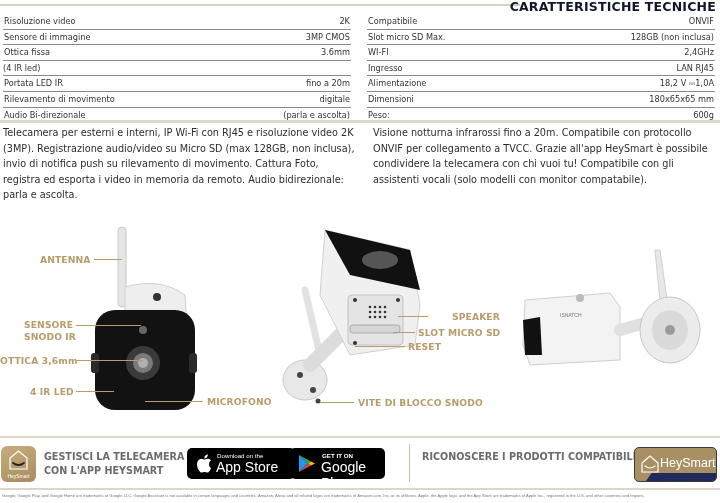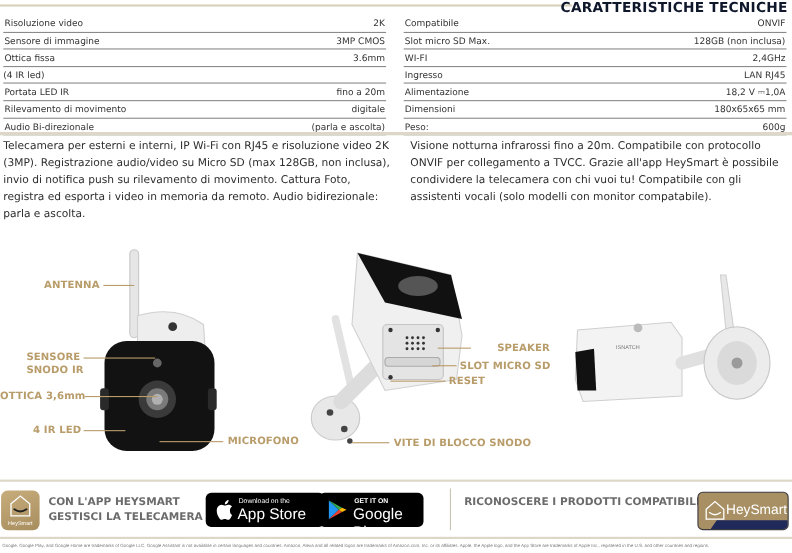--- a/index.html
+++ b/index.html
@@ -209,22 +209,22 @@
 
 <div class="hs-icon">
   <svg width="35" height="28" viewBox="0 0 35 28">
     <path d="M9 12 L17.5 5 L26 12 L26 23 L9 23 Z" fill="none" stroke="#fff" stroke-width="1.2"></path>
     <path d="M12 17 Q17.5 21 23 17" fill="none" stroke="#222" stroke-width="1.8" stroke-linecap="round"></path>
   </svg>
   <div class="lbl">HeySmart</div>
 </div>
 
 <div class="manage-text">
+  <div>GESTISCI LA TELECAMERA</div>
   <div>CON L'APP HEYSMART</div>
-  <div>GESTISCI LA TELECAMERA</div>
 </div>
 
 <div class="store-btn apple">
   <svg style="position:absolute; left:9px; top:6px;" width="16" height="19" viewBox="0 0 16 19">
     <path d="M13 10 C13 7.5 15 6.5 15 6.5 C14 5 12.3 4.8 11.8 4.8 C10.4 4.7 9.2 5.6 8.5 5.6 C7.8 5.6 6.8 4.8 5.6 4.8 C4 4.9 2.6 5.8 1.8 7.2 C0.2 10 1.4 14.2 3 16.4 C3.7 17.5 4.6 18.6 5.7 18.6 C6.8 18.5 7.2 17.9 8.5 17.9 C9.8 17.9 10.2 18.6 11.3 18.6 C12.5 18.6 13.2 17.5 13.9 16.4 C14.7 15.2 15 14.1 15 14 C15 14 13 13.2 13 10 Z M10.9 3.2 C11.5 2.5 11.9 1.5 11.8 0.5 C10.9 0.5 9.9 1.1 9.3 1.8 C8.7 2.4 8.3 3.4 8.4 4.4 C9.3 4.5 10.3 3.9 10.9 3.2 Z" fill="#fff"></path>
   </svg>
   <span class="small" style="left:30px; top:4px;">Download on the</span>
   <span class="big" style="left:29px; top:11px;">App Store</span>
 </div>
 

